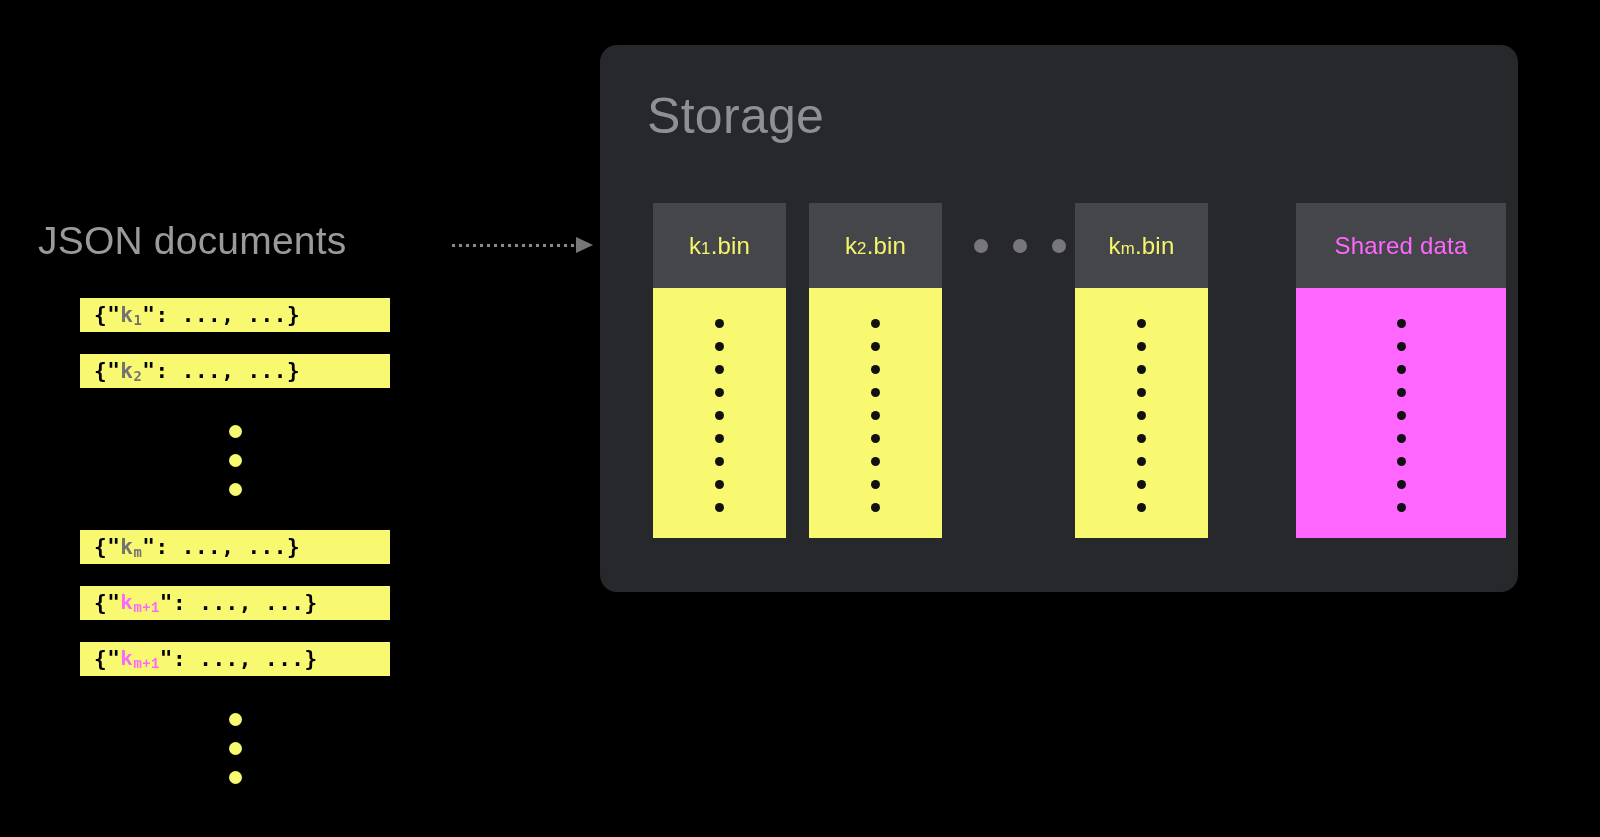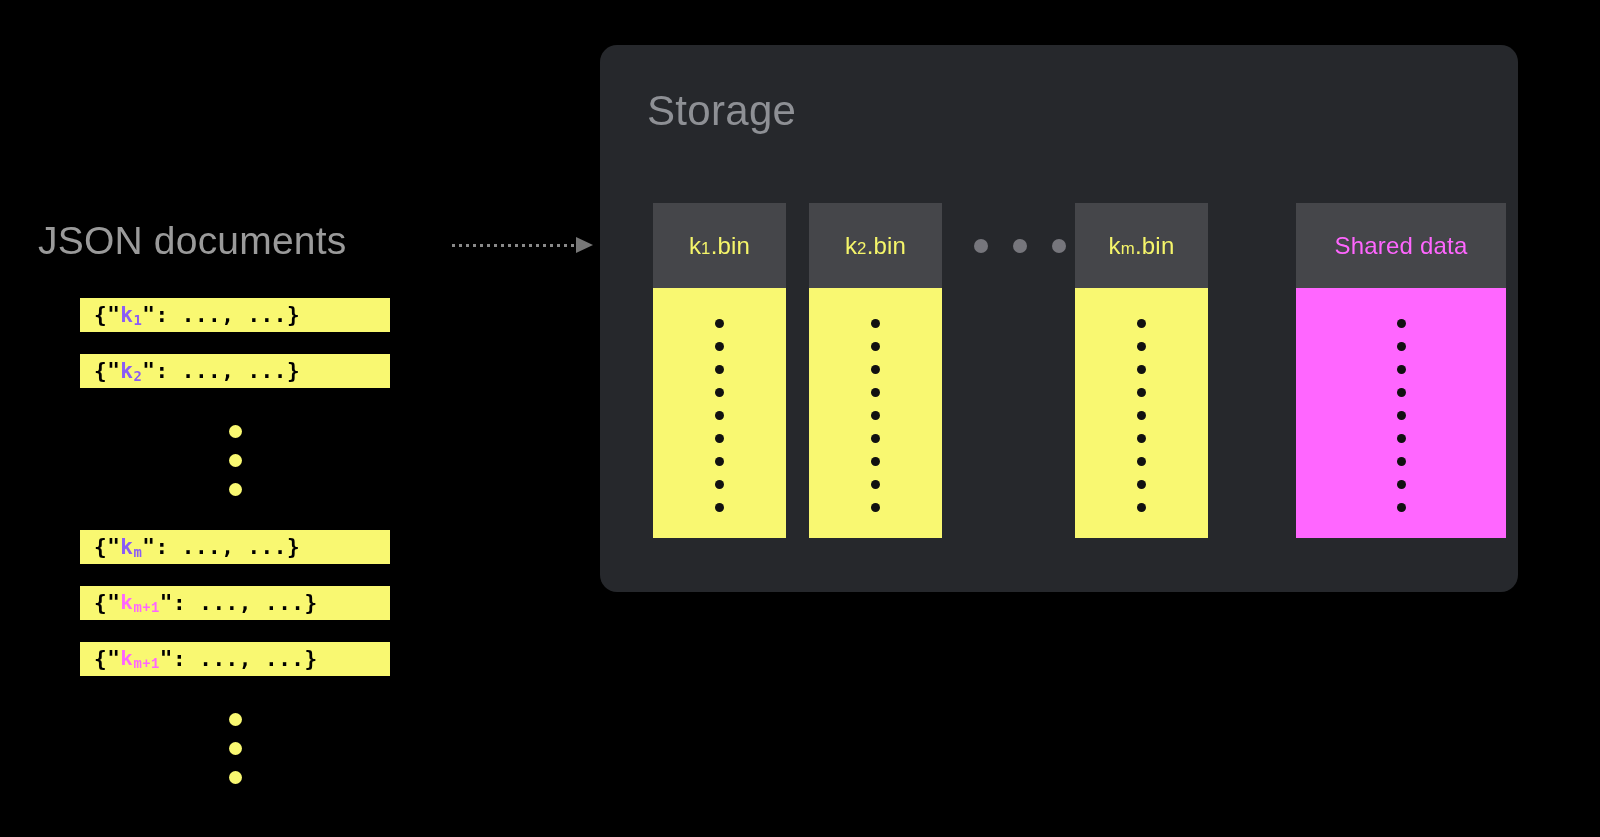--- a/index.html
+++ b/index.html
@@ -47,21 +47,21 @@
     align-items: center;
     padding-left: 14px;
     box-sizing: border-box;
     font-family: "DejaVu Sans Mono", monospace;
     font-size: 21px;
     font-weight: bold;
     color: #000000;
     letter-spacing: 0.5px;
     white-space: nowrap;
   }
-  .doc-box .keyname { color: #8b5cf6; }
+  .doc-box .keyname { color: #737373; }
   .doc-box.pink-key .keyname { color: #ff66ff; font-family: Liberation Mono, monospace; }
   .doc-box sub {
     font-size: 0.66em;
     vertical-align: baseline;
     position: relative;
     bottom: -0.22em;
   }
   .ellipsis-v {
     height: 100px;
     display: flex;
@@ -115,21 +115,21 @@
     top: 45px;
     width: 918px;
     height: 547px;
     background: #26282c;
     border-radius: 17px;
   }
   #storage-title {
     position: absolute;
     left: 47px;
     top: 42px;
-    font-size: 42px;
+    font-size: 50px;
     color: #8e9095;
     letter-spacing: 0.3px;
   }
   #bins-row {
     position: absolute;
     left: 53px;
     top: 158px;
     display: flex;
     align-items: flex-start;
   }

